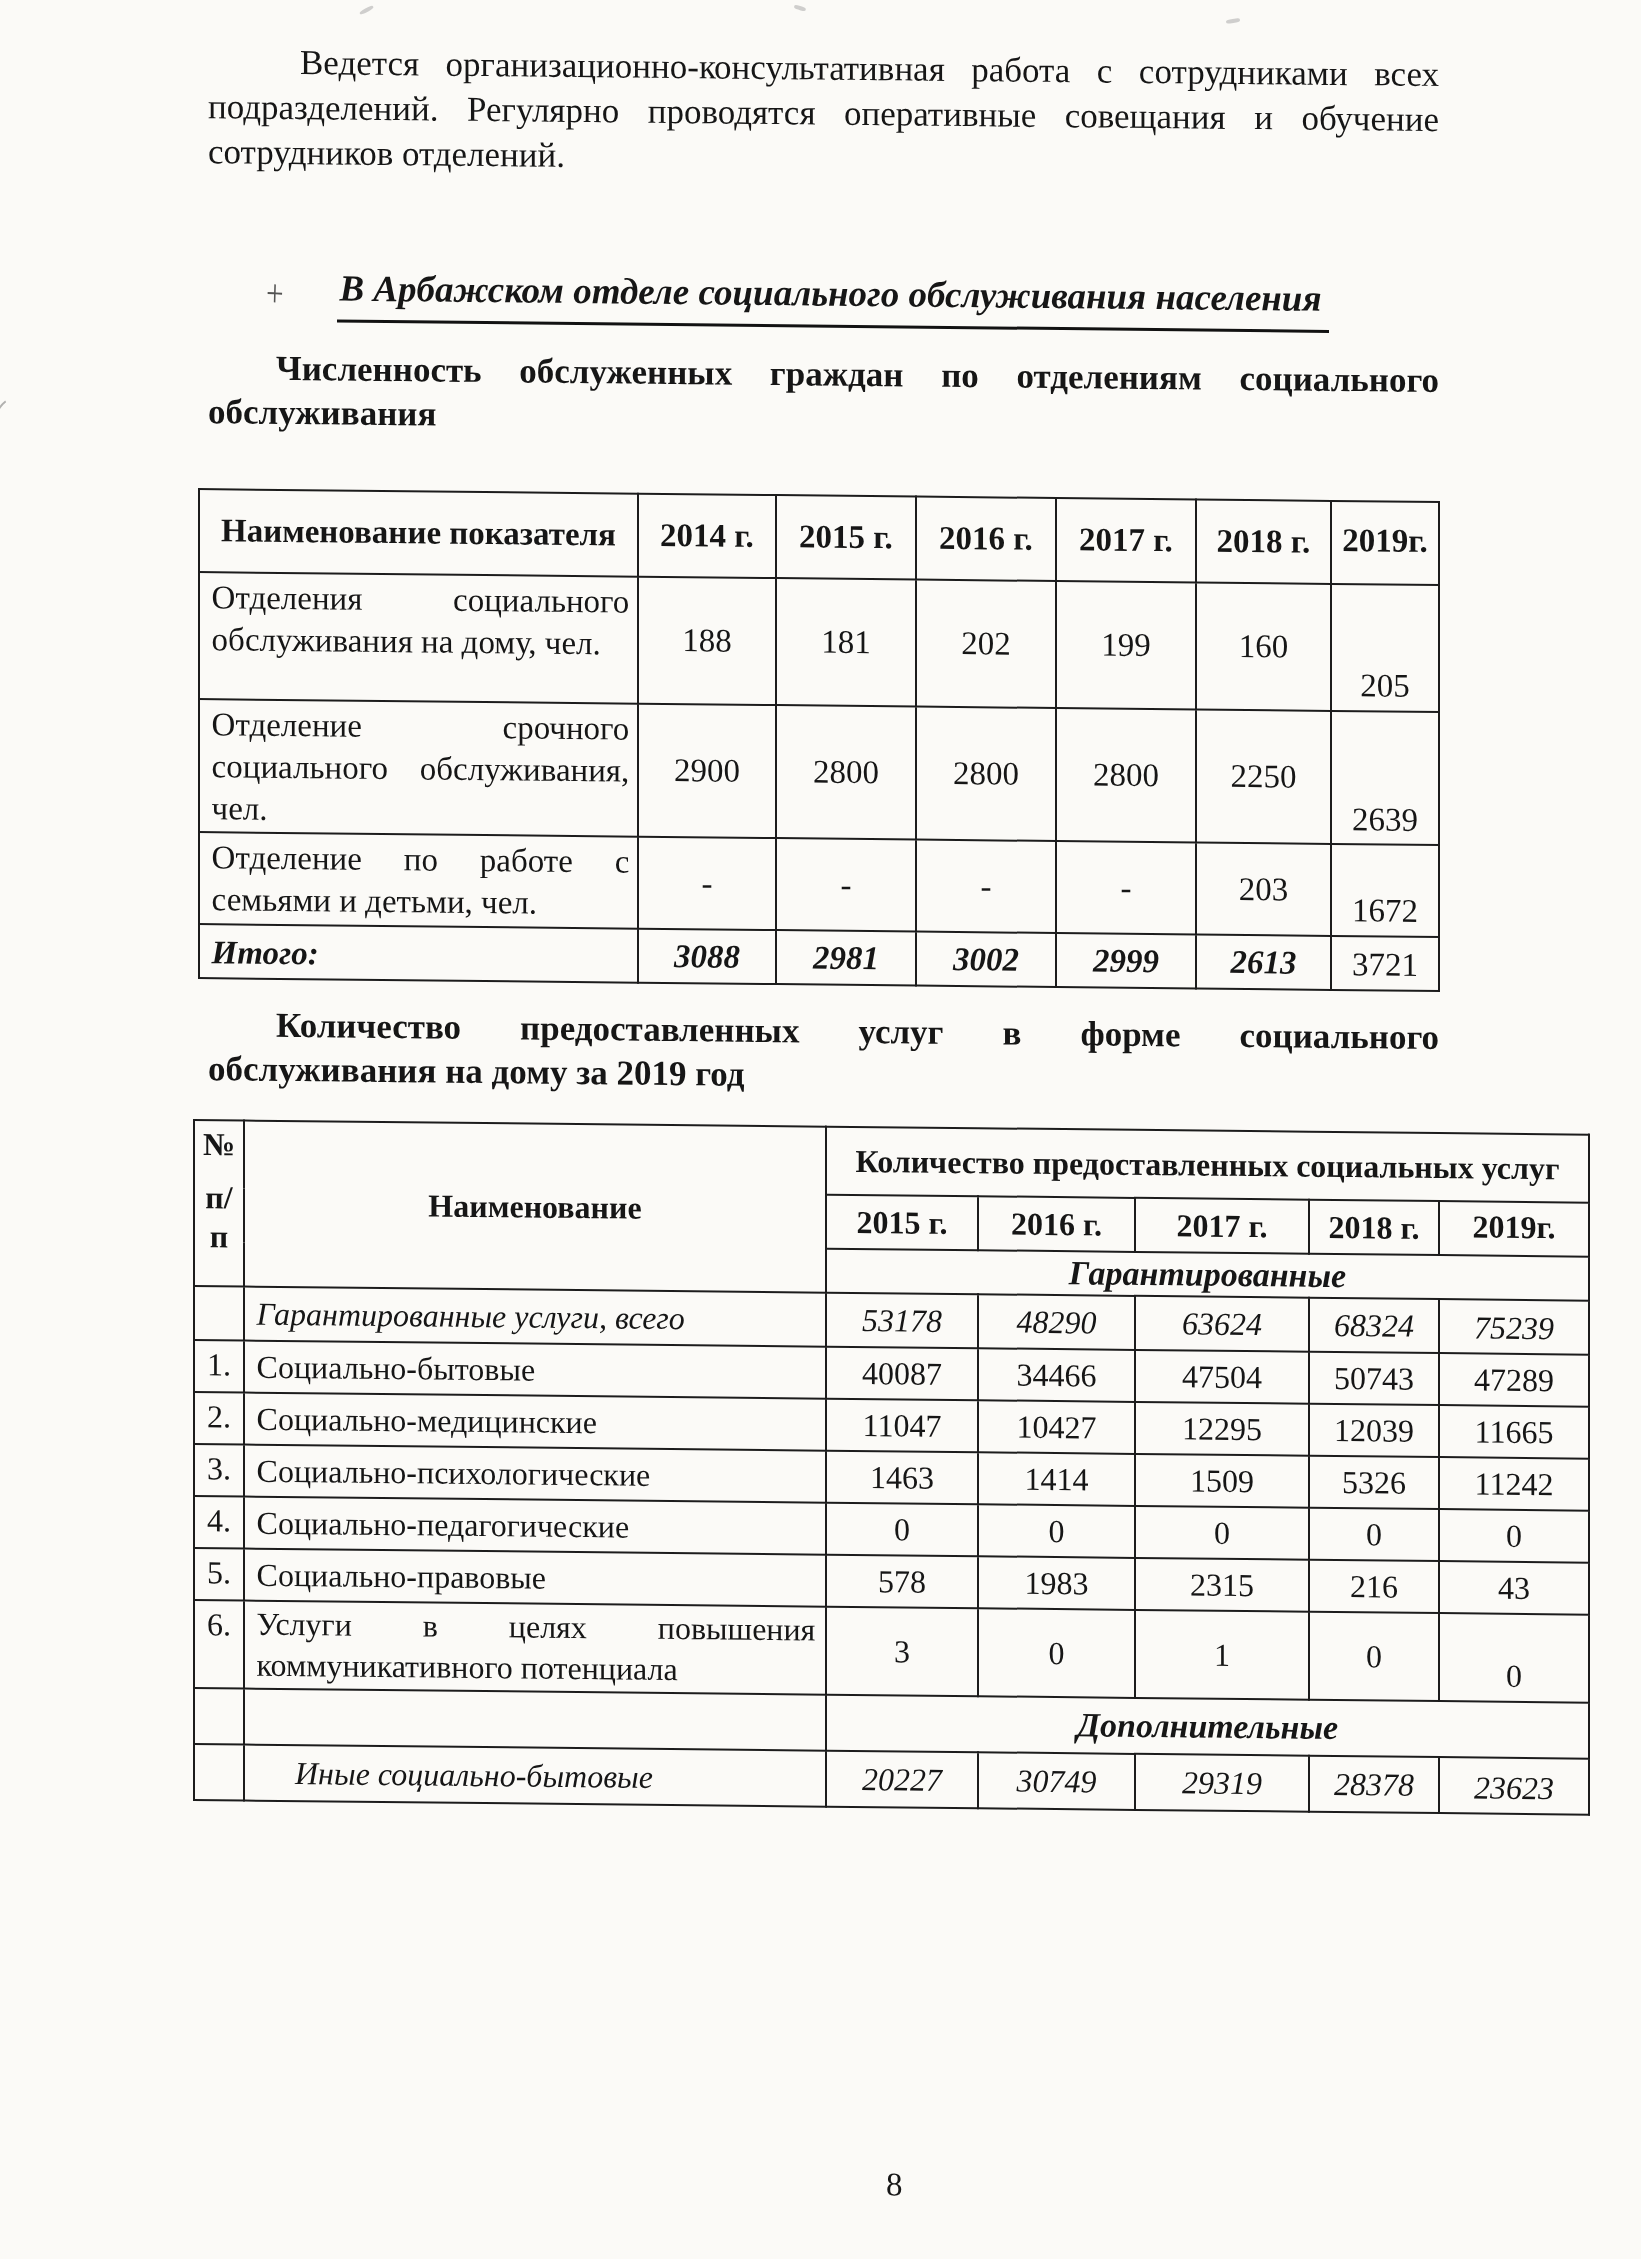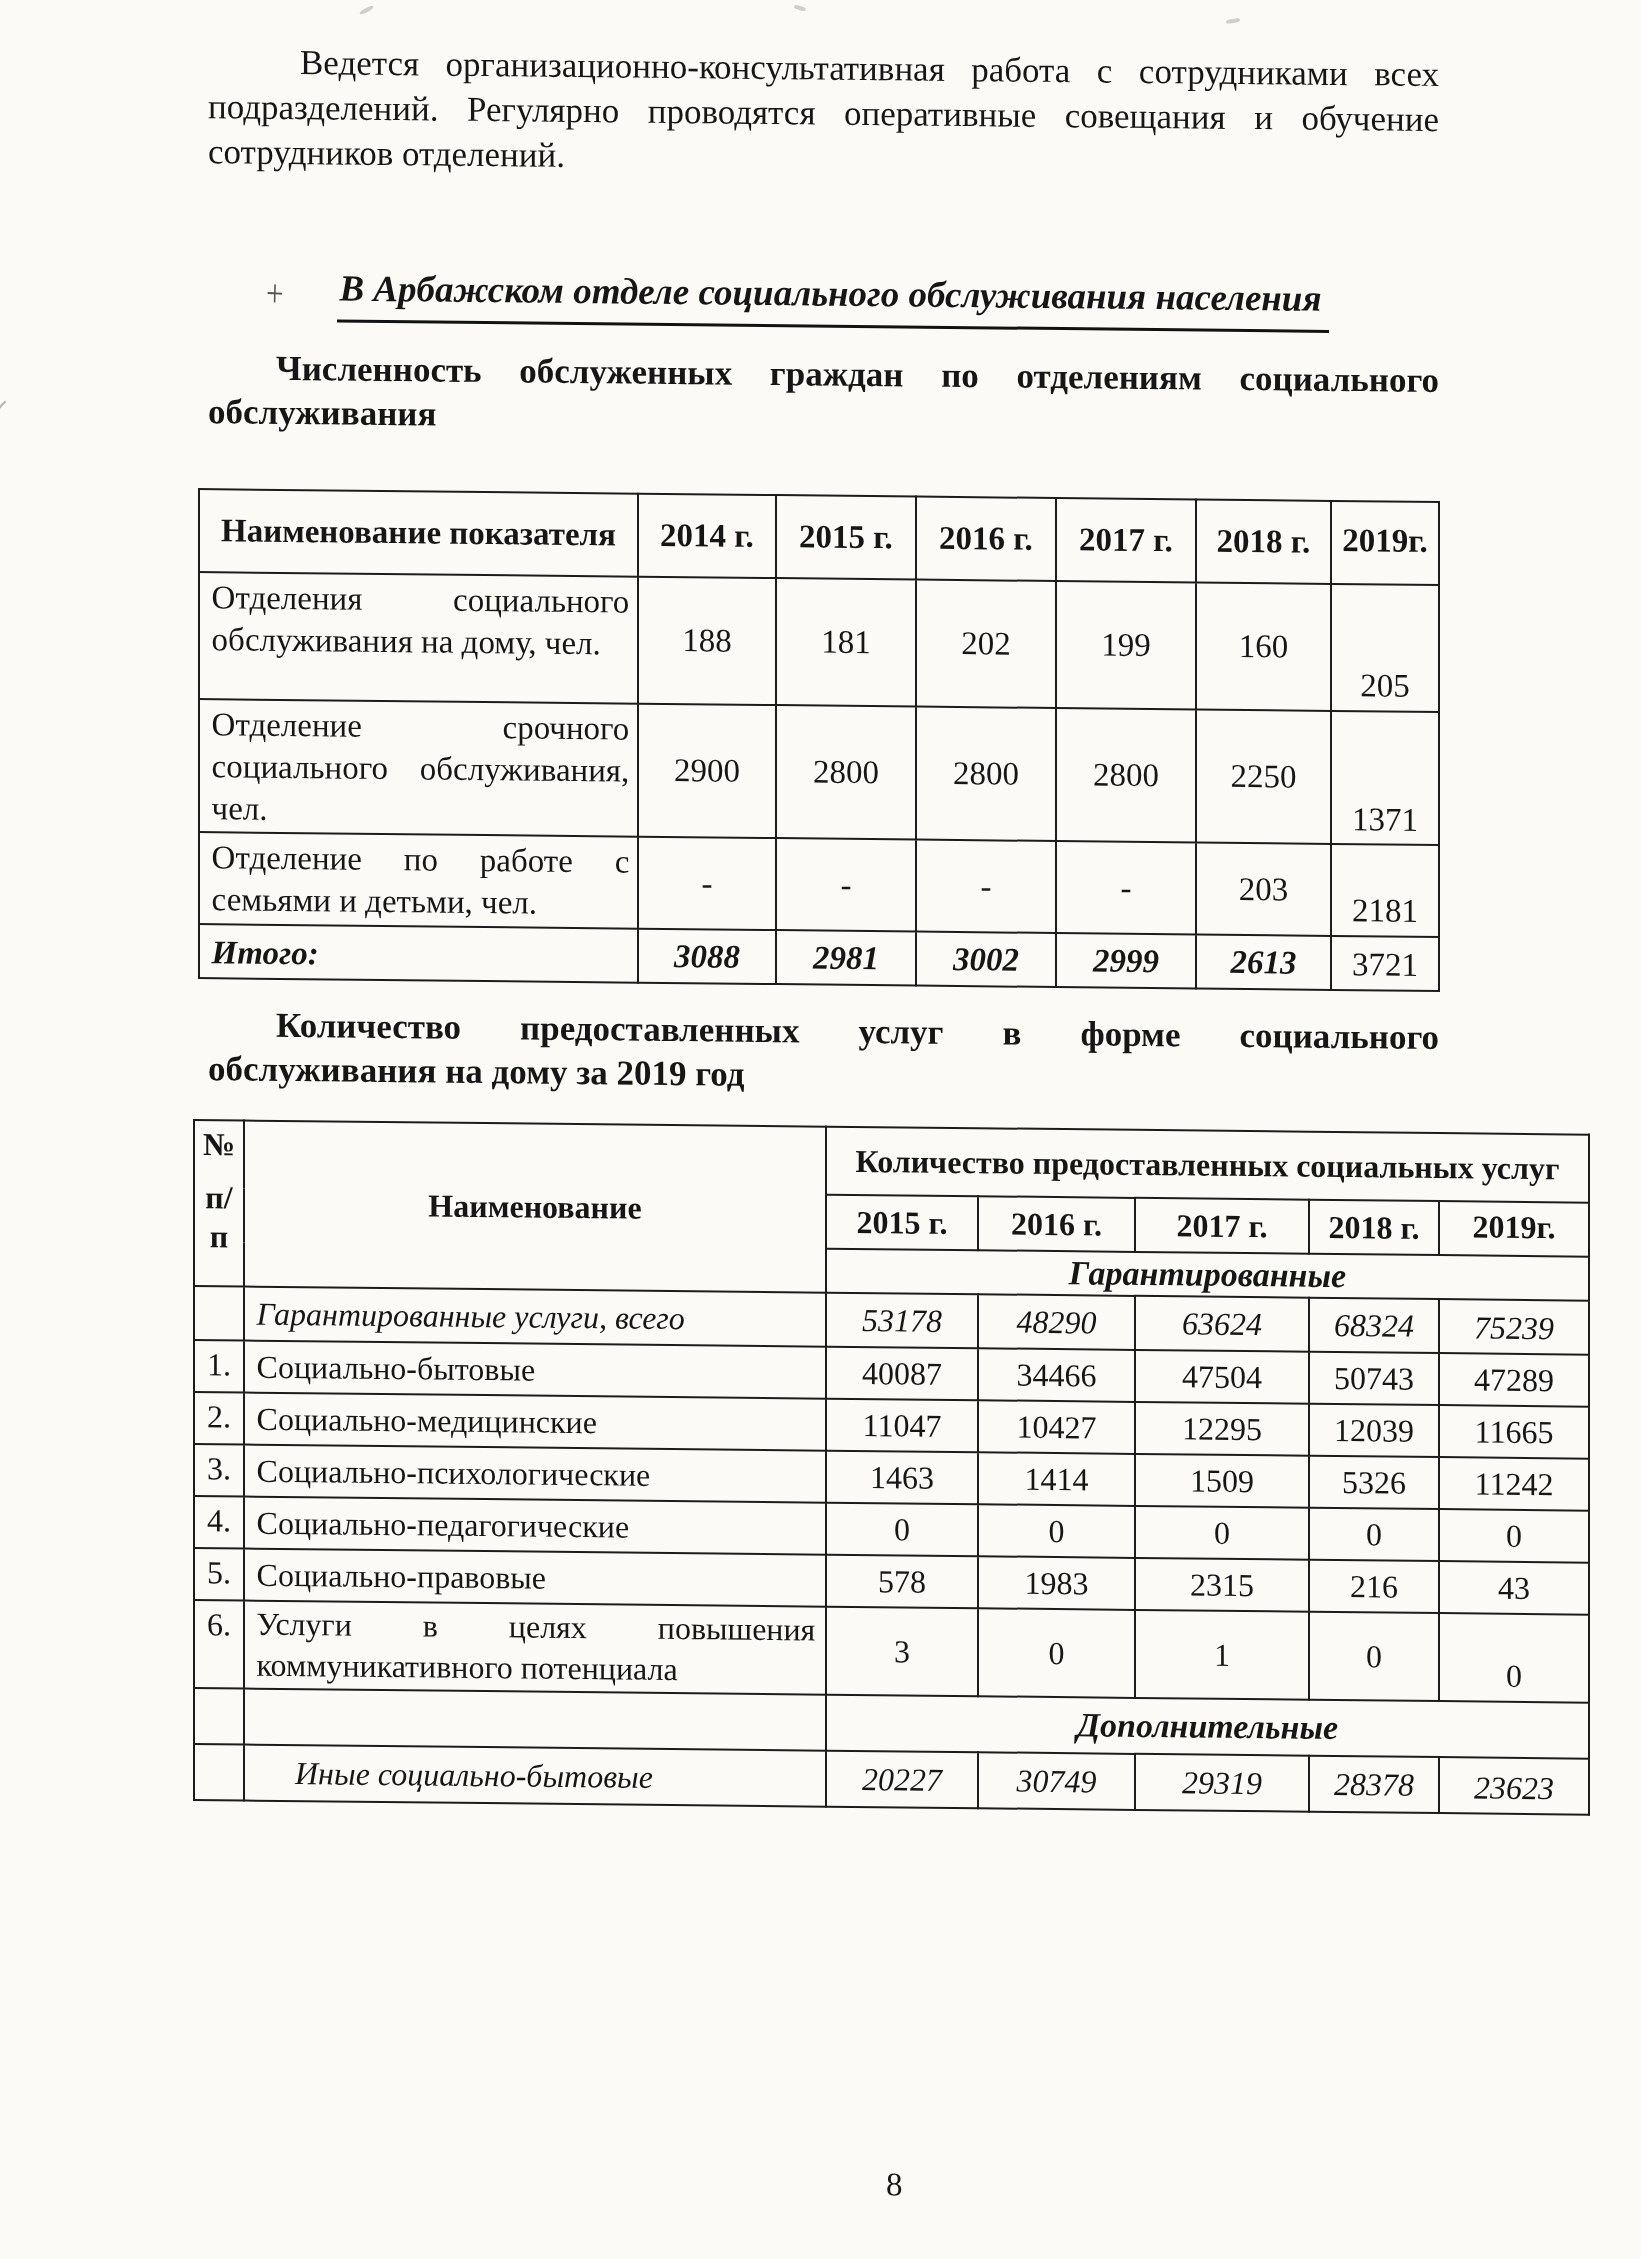--- a/index.html
+++ b/index.html
@@ -118,30 +118,30 @@
       <td class="val">160</td>
       <td class="val low">205</td>
     </tr>
     <tr style="height:126px">
       <td class="name">Отделение срочного социального обслуживания, чел.</td>
       <td class="val">2900</td>
       <td class="val">2800</td>
       <td class="val">2800</td>
       <td class="val">2800</td>
       <td class="val">2250</td>
-      <td class="val low">1371</td>
+      <td class="val low">2639</td>
     </tr>
     <tr style="height:85px">
       <td class="name">Отделение по работе с семьями и детьми, чел.</td>
       <td class="val">-</td>
       <td class="val">-</td>
       <td class="val">-</td>
       <td class="val">-</td>
       <td class="val">203</td>
-      <td class="val low">2181</td>
+      <td class="val low">1672</td>
     </tr>
     <tr class="total" style="height:54px">
       <td class="name">Итого:</td>
       <td class="val">3088</td>
       <td class="val">2981</td>
       <td class="val">3002</td>
       <td class="val">2999</td>
       <td class="val">2613</td>
       <td class="val low plain">3721</td>
     </tr>

